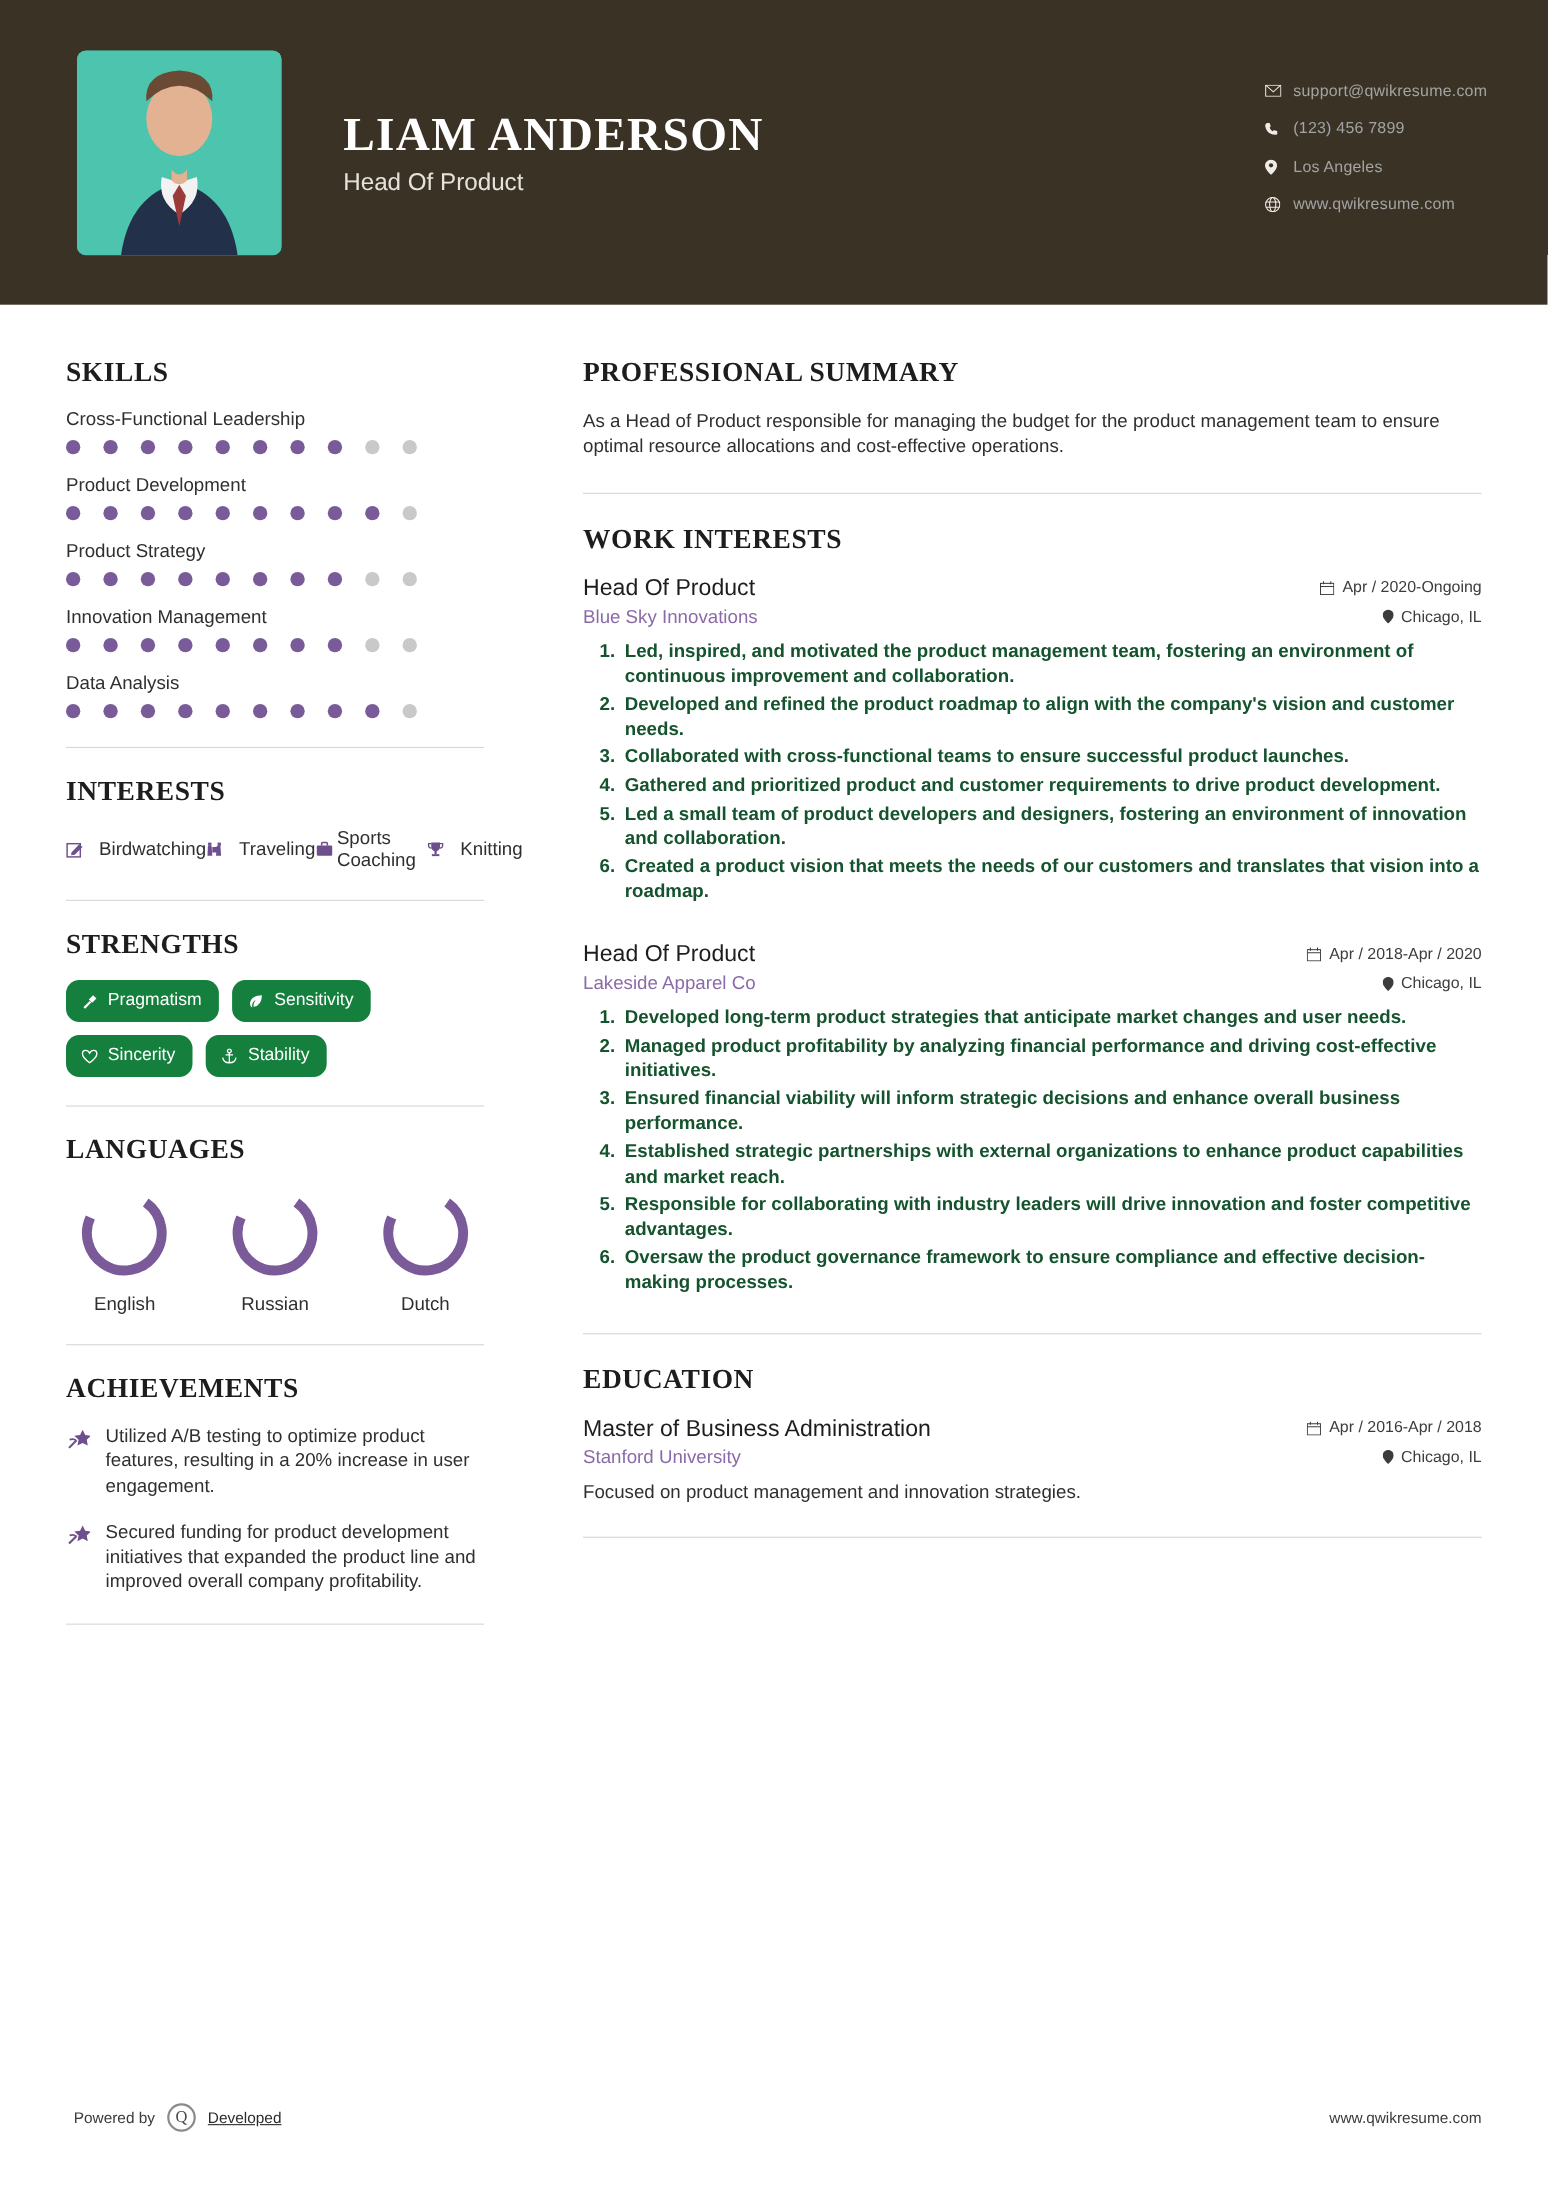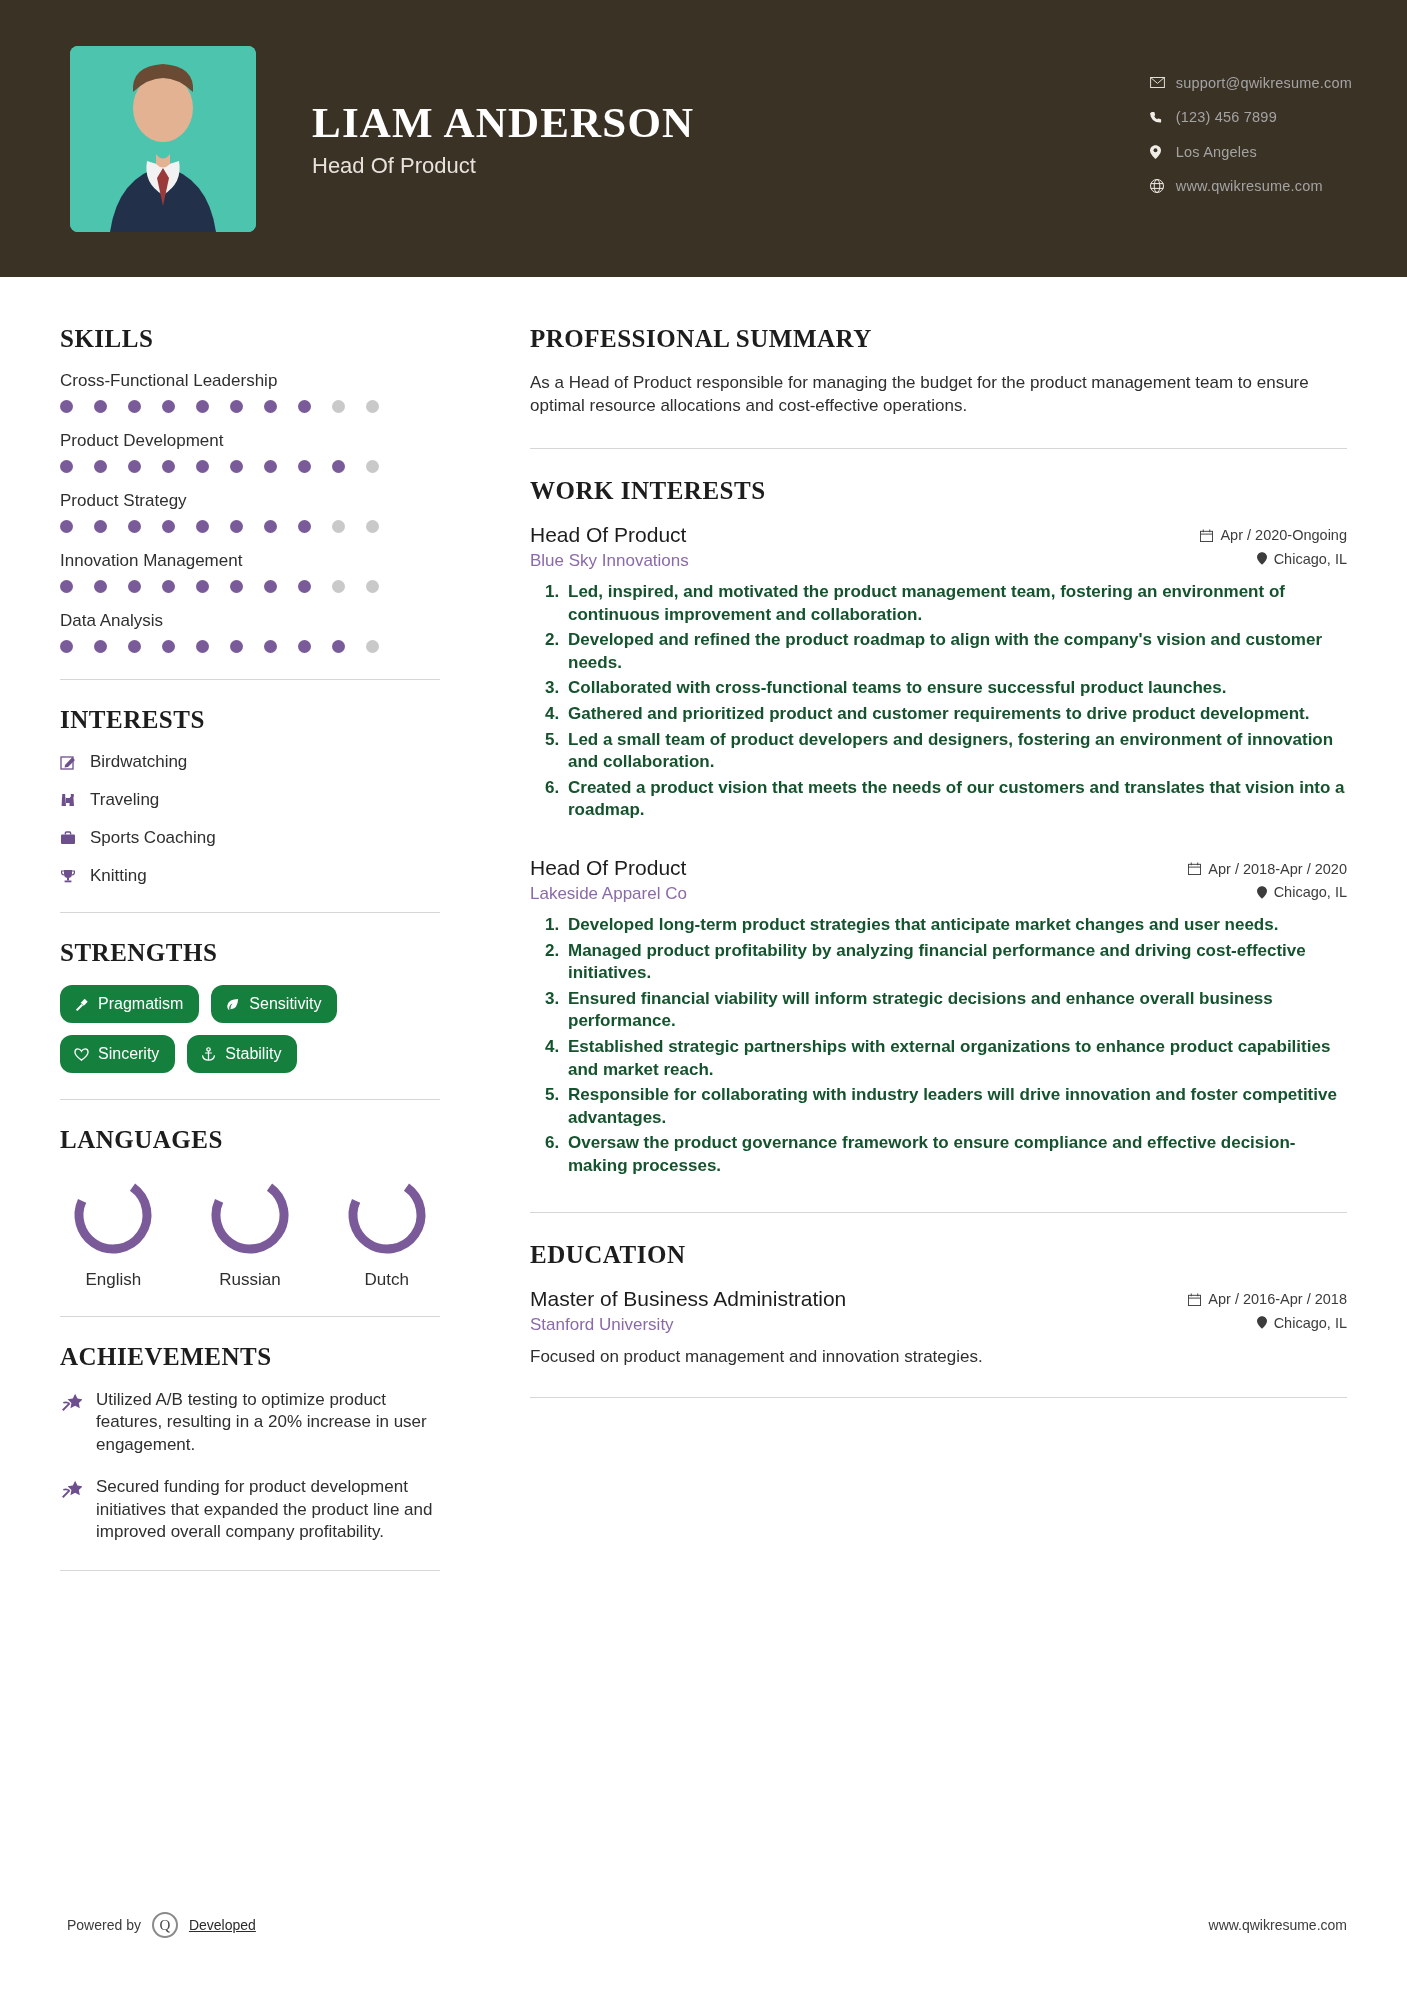--- a/index.html
+++ b/index.html
@@ -75,21 +75,21 @@
   .rule { height: 1px; background: #d6d6d6; margin: 26px 0 26px 0; }
   .rule-r { height: 1px; background: #d6d6d6; margin: 30px 0 28px 0; }
 
   
   .skill-name { font-size: 17px; color: #2f2f2f; margin: 0 0 9px 0; }
   .dots { display: flex; gap: 21px; margin-bottom: 18px; }
   .dot { width: 13px; height: 13px; border-radius: 50%; background: #c9c9c9; }
   .dot.on { background: #7a5b99; }
 
   
-  .interests-grid { display: grid; grid-template-columns: 1fr; row-gap: 18px; column-gap: 0px; }
+  .interests-grid { display: grid; grid-template-columns: 1fr 1fr 1fr 1fr; row-gap: 18px; column-gap: 0px; }
   .interest { display: flex; align-items: center; font-size: 17px; color: #2f2f2f; }
   .interest .i-ico { width: 30px; color: #6e4f8e; display:flex; align-items:center; }
 
   
   .chips { display: flex; flex-wrap: wrap; gap: 12px; }
   .chip {
     background: #15803d;
     color: #ffffff;
     font-size: 16px;
     border-radius: 12px;
@@ -110,21 +110,21 @@
   .ach { display: flex; margin-bottom: 20px; }
   .ach-ico { width: 36px; flex: 0 0 36px; color: #6e4f8e; padding-top: 2px; }
   .ach-txt { font-size: 17px; line-height: 1.32; color: #2f2f2f; }
 
   
   .summary { font-size: 17px; line-height: 1.38; color: #2f2f2f; margin: 0; }
   .job { margin-bottom: 6px; }
   .job-head { display: flex; justify-content: space-between; align-items: baseline; }
   .job-title { font-size: 21px; color: #1d1d1d; font-weight: 500; }
   .job-meta { font-size: 14.5px; color: #3c3c3c; display: flex; align-items: center; gap: 7px; white-space: nowrap;}
-  .job-sub { display: flex; justify-content: space-between; align-items: flex-start; margin-top: 4px;}
+  .job-sub { display: flex; justify-content: space-between; align-items: center; margin-top: 4px;}
   .company { font-size: 17px; color: #8a6aa8; }
   .loc { font-size: 14.5px; color: #3c3c3c; display: flex; align-items: center; gap: 7px; white-space: nowrap;}
   ol.bullets { margin: 10px 0 0 0; padding-left: 34px; }
   ol.bullets li { font-size: 17px; line-height: 1.33; color: #14532d; margin-bottom: 3px; padding-left: 4px; font-weight: bold;}
   .edu-desc { font-size: 17px; color: #2f2f2f; margin-top: 12px; }
 
   
   .footer {
     position: absolute;
     left: 67px; right: 60px; bottom: 52px;

